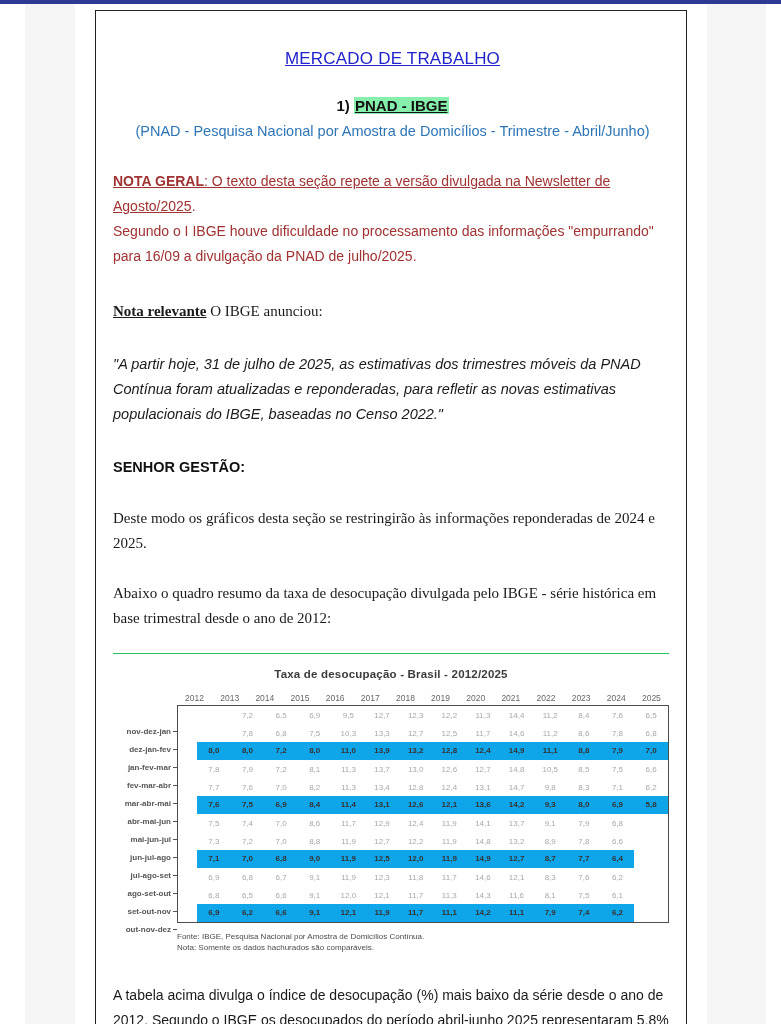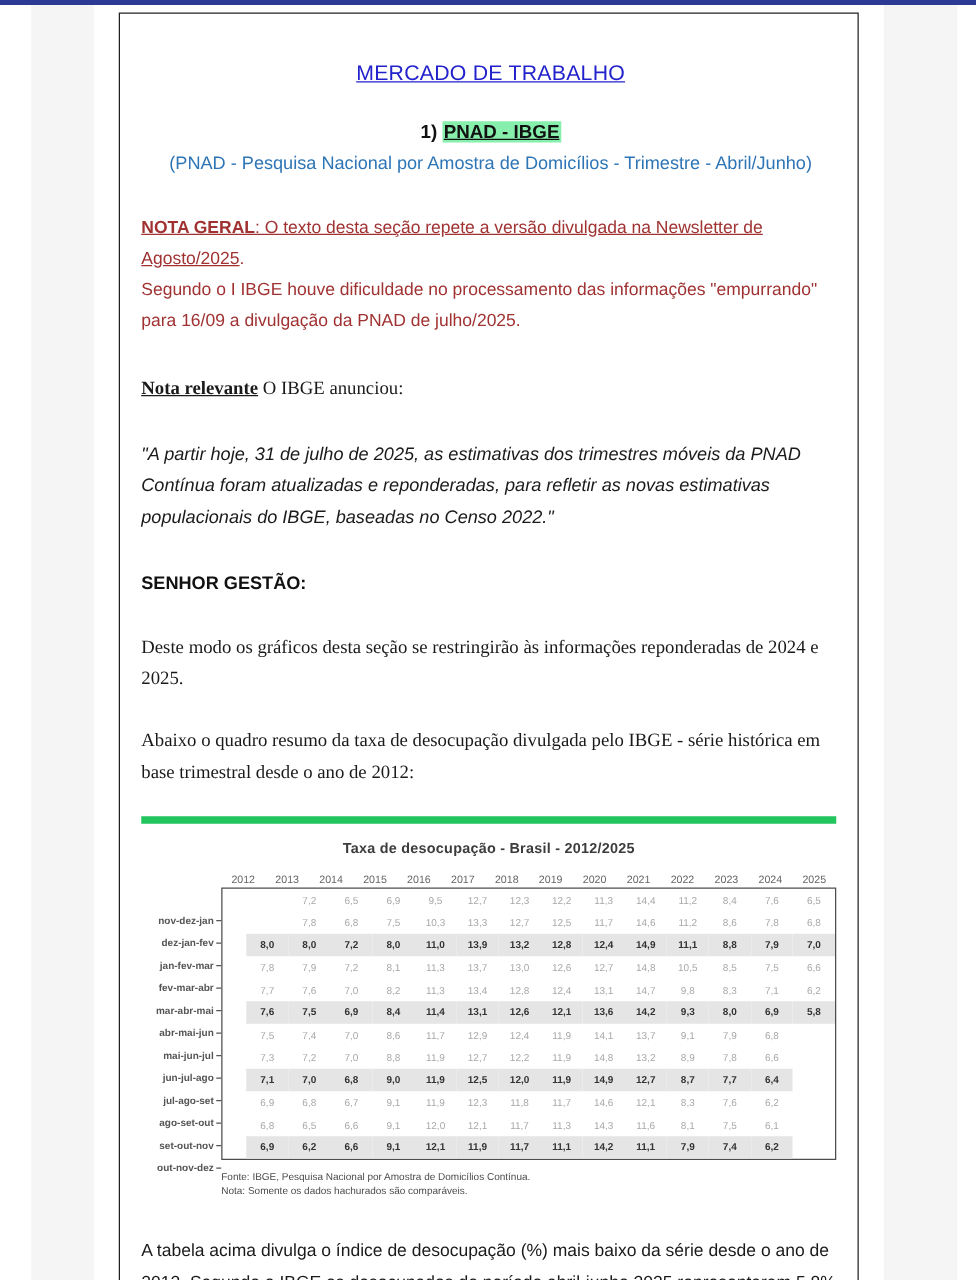--- a/index.html
+++ b/index.html
@@ -37,37 +37,37 @@
   .nota-rel .lbl{font-weight:bold;text-decoration:underline;}
 
   .quote{margin:28px 0 0;font-size:14.5px;line-height:25px;font-style:italic;color:#1a1a1a;}
 
   .senhor{margin:32px 0 0;font-size:14.5px;font-weight:bold;color:#111;}
   .p0{margin:6px 0 0;}
   .pgap{margin:25px 0 0;}
 
   
   .figure{
-    margin:22px 0 0;padding:14px 0 10px;border-top:6px solid #22c55e;
+    margin:22px 0 0;padding:14px 0 10px;border-top:1px solid #22c55e;
     width:556px;
   }
   .fig-title{
     text-align:center;font-size:11.5px;font-weight:bold;color:#3c3c3c;
     margin:0 0 10px;letter-spacing:.2px;
   }
   .tblarea{position:relative;}
   .year-row{
     margin-left:64px;display:flex;height:15px;align-items:flex-end;
     font-size:8.5px;color:#666;padding-bottom:2px;box-sizing:border-box;
   }
   .year-row .yh{flex:1;text-align:center;}
   .grid{margin-left:64px;border:1px solid #4d4d4d;padding-left:19px;}
   .trow{display:flex;height:18px;align-items:center;}
   .tcell{flex:1;text-align:center;font-size:8px;color:#a8a8a8;}
-  .tcell.hl{background:#e5e5e5;font-weight:bold;color:#333;align-self:stretch;line-height:18px;}
+  .tcell.hl{background:#0ea5e9;font-weight:bold;color:#333;align-self:stretch;line-height:18px;}
   .labels{position:absolute;left:0;top:32px;width:64px;font-weight:bold;}
   .rl{
     height:18px;display:flex;align-items:center;justify-content:flex-end;
     font-size:8px;color:#555;
   }
   .rl::after{content:"";width:4px;height:1px;background:#555;margin-left:2px;}
   .fig-notes{margin:8px 0 0 64px;font-size:8px;line-height:1.4;color:#4b4b4b;}
 
   .analysis{margin:20px 0 0;font-size:14px;line-height:25px;color:#1a1a1a;}
   .u{text-decoration:underline;}

